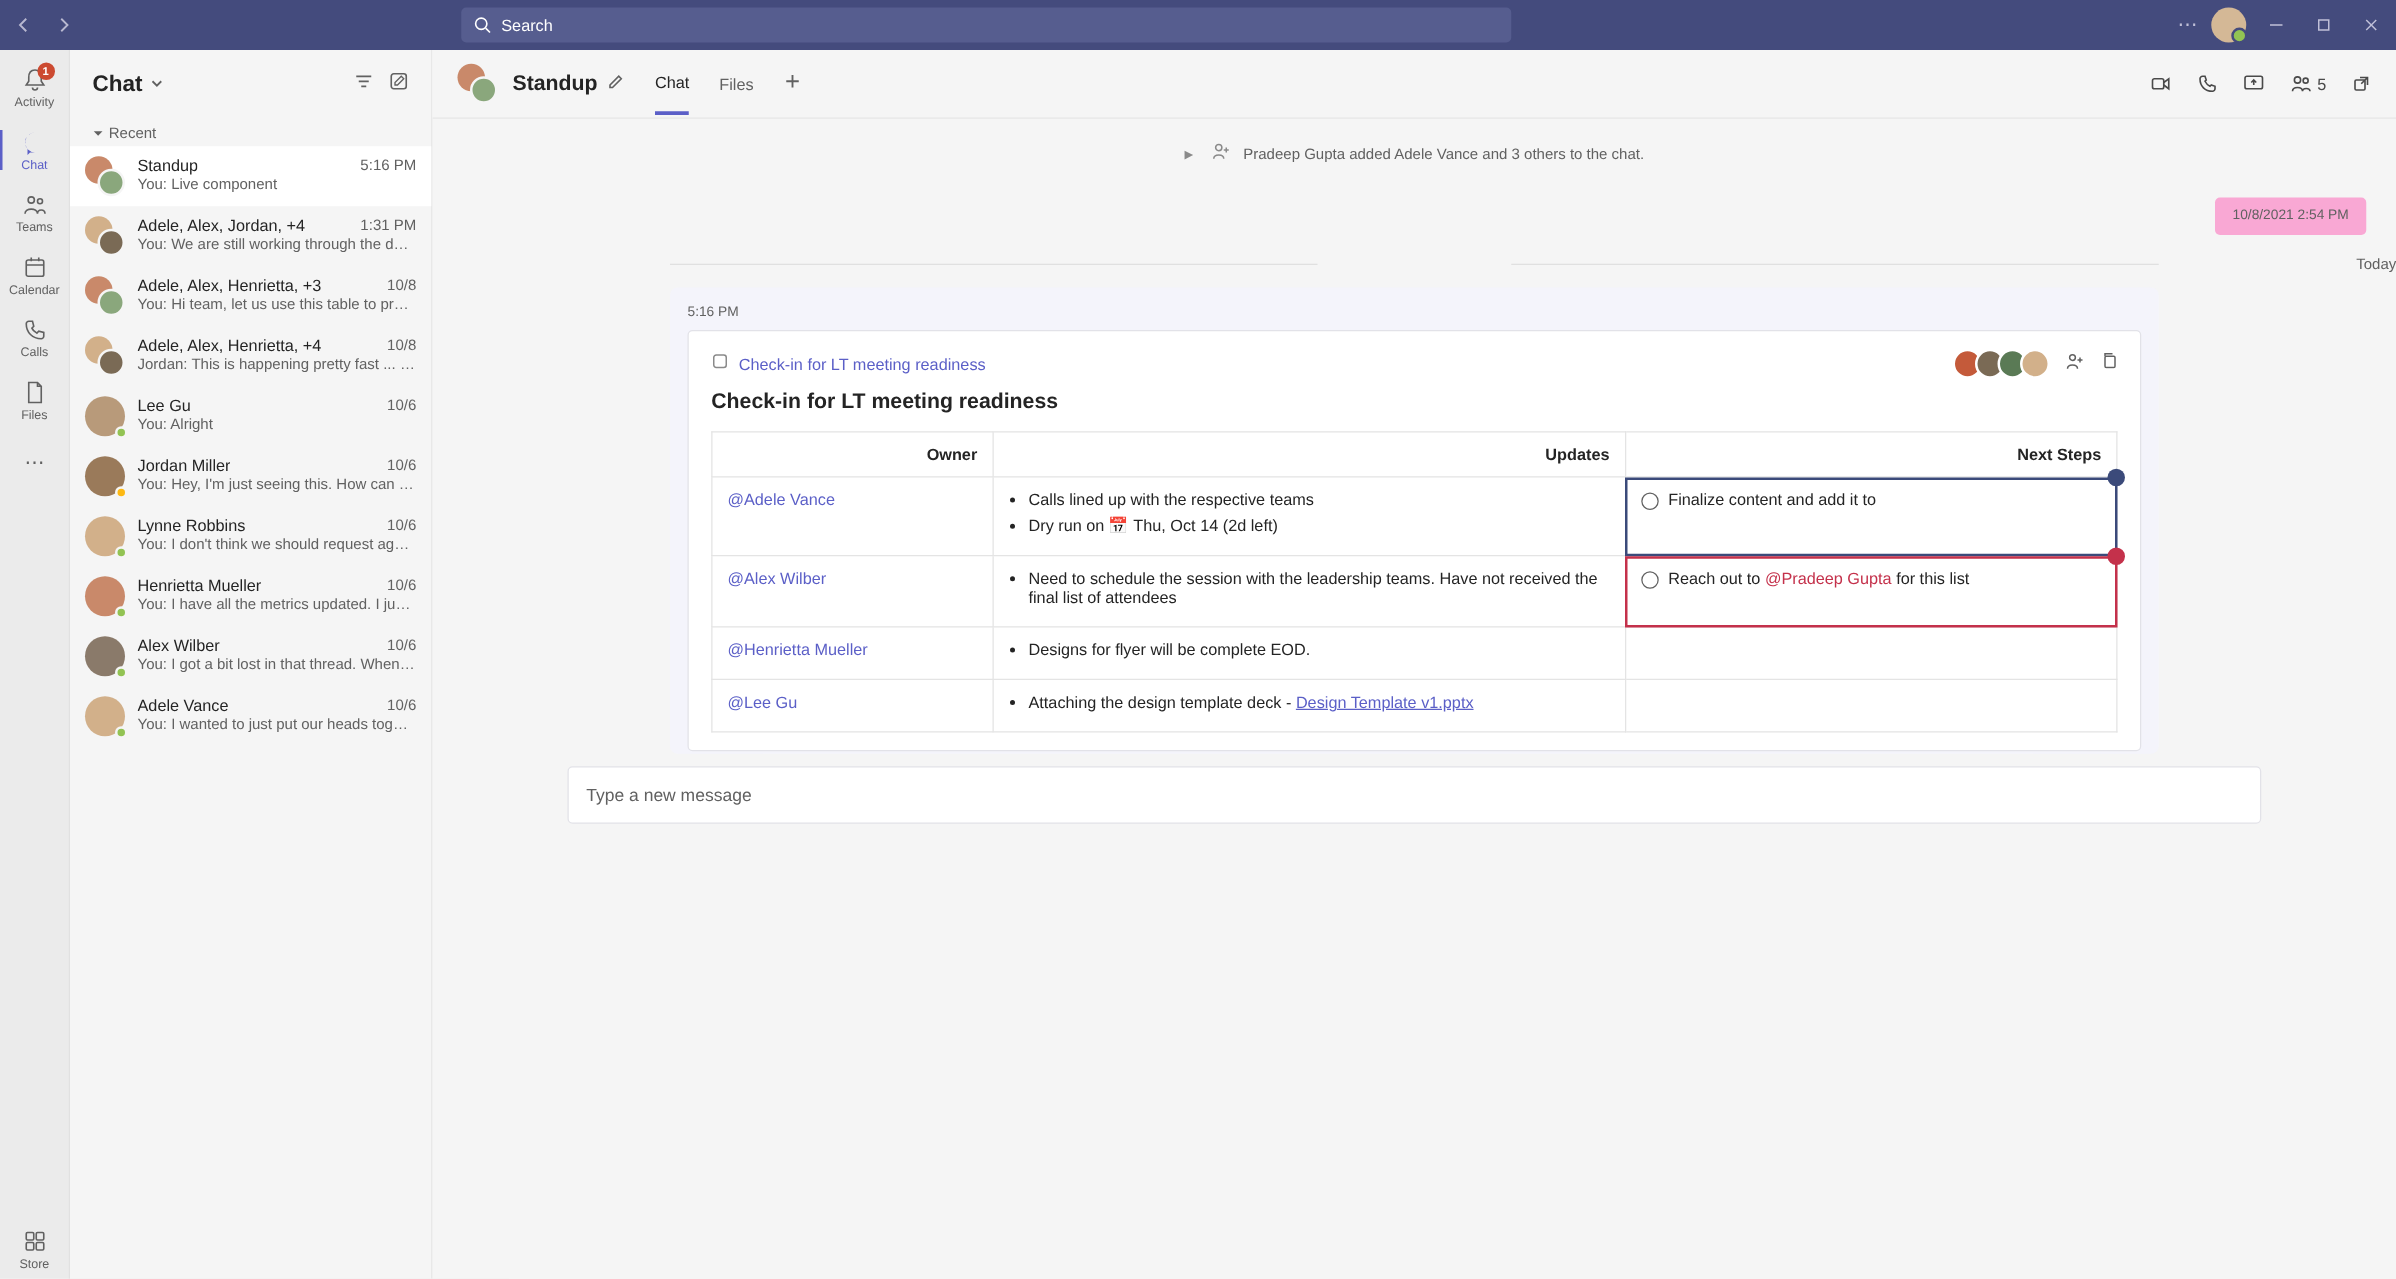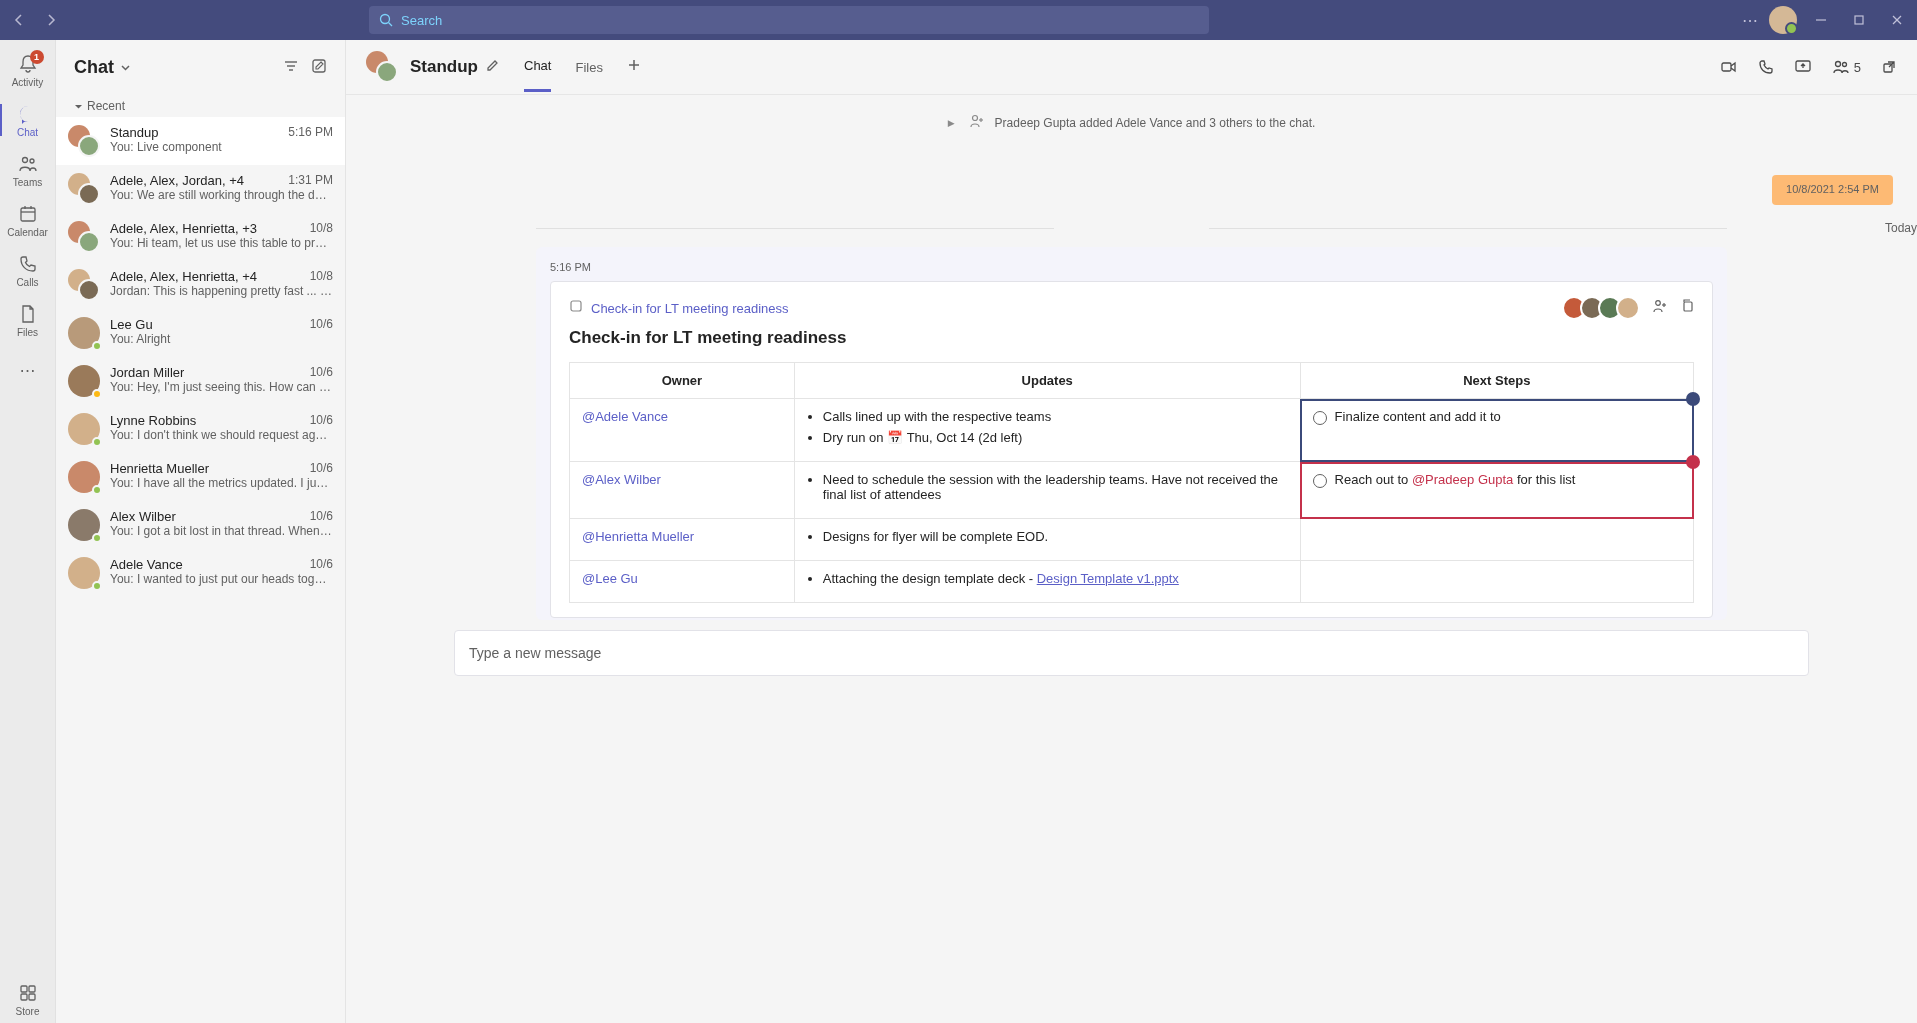--- a/index.html
+++ b/index.html
@@ -3,21 +3,21 @@
 <meta charset="utf-8">
 <style>
   * { margin:0; padding:0; box-sizing:border-box; font-family:"Segoe UI",Arial,sans-serif; }
   body { width:1917px; height:1023px; background:#f0f0f0; overflow:hidden; }
 
   
   .titlebar { height:40px; background:#444b7d; display:flex; align-items:center; padding:0 6px; }
   .nav-arrows { display:flex; gap:6px; }
   .nav-btn { width:26px; height:26px; border-radius:3px; display:flex; align-items:center; justify-content:center; color:#b8b8d0; cursor:pointer; }
   .search-wrap { flex:none; margin-left:305px; width:840px; }
-  .search { height:28px; background:#565d8f; border-radius:4px; display:flex; align-items:center; padding:0 10px; color:#7dd3fc; font-size:13px; width:100%; }
+  .search { height:28px; background:#565d8f; border-radius:4px; display:flex; align-items:center; padding:0 10px; color:#ffffff; font-size:13px; width:100%; }
   .search svg { margin-right:8px; }
   .titlebar-spacer { flex:1; }
   .titlebar-right { display:flex; align-items:center; gap:10px; }
   .avatar-small { width:28px; height:28px; border-radius:50%; background:#d4b896; position:relative; overflow:visible; }
   .avatar-small::after { content:""; position:absolute; bottom:-1px; right:-1px; width:9px; height:9px; border-radius:50%; background:#92c353; border:2px solid #444b7d; }
   .win-btn { width:28px; height:26px; display:flex; align-items:center; justify-content:center; color:#c0c0d8; cursor:pointer; }
   .more-btn { color:#c0c0d8; font-size:16px; letter-spacing:1px; }
 
   
   .app { display:flex; height:calc(1023px - 40px); }
@@ -70,21 +70,21 @@
   .head-actions { display:flex; gap:20px; align-items:center; color:#4a4a4a; }
   .head-btn { cursor:pointer; display:flex; align-items:center; gap:4px; font-size:13px; }
 
   .conv-body { flex:1; overflow:auto; padding:0 0 14px; }
 
   .sysline { display:flex; align-items:center; justify-content:center; font-size:12px; color:#616161; padding:18px 0; gap:10px; }
   .sysline .ppl-icon { color:#8a8a8a; }
   .sys-arrow { color:#8a8a8a; font-size:9px; margin-right:4px; }
 
   .msg-out { display:flex; justify-content:flex-end; padding:8px 24px; }
-  .msg-out .bubble { background:#fdba74; border-radius:4px; padding:8px 14px; max-width:560px;margin-top:17px; }
+  .msg-out .bubble { background:#f9a8d4; border-radius:4px; padding:8px 14px; max-width:560px; }
   .msg-stamp { font-size:11px; color:#616161; margin-bottom:2px; }
   .msg-text { font-size:14px; color:#242424; }
 
   .sysline2 { display:flex; align-items:center; font-size:12px; color:#616161; padding:14px 24px 14px 200px; gap:10px; }
   .pencil-ic { color:#8a8a8a; }
 
   .today { text-align:right; font-size:12px; color:#616161; padding:8px 0; position:relative; }
   .today::before, .today::after { content:""; height:1px; background:#e0e0e0; position:absolute; top:50%; width:33%; }
   .today::before { left:190px; }
   .today::after { right:190px; }
@@ -101,21 +101,21 @@
   .card-people .pp { width:24px; height:24px; border-radius:50%; border:2px solid #fff; margin-left:-6px; }
   .pp1 { background:#c45a3a; }
   .pp2 { background:#7a6a55; }
   .pp3 { background:#5a7a55; }
   .pp4 { background:#d2b08a; }
   .card-actions { display:flex; gap:12px; margin-left:12px; color:#616161; }
 
   .card-title { font-size:17px; font-weight:700; margin:6px 0 14px; color:#242424; }
 
   table { width:100%; border-collapse:collapse; font-size:13px; }
-  th { text-align:center; font-weight:600; color:#242424; padding:10px 12px; border:1px solid #e4e4e4; }
+  th { text-align:right; font-weight:600; color:#242424; padding:10px 12px; border:1px solid #e4e4e4; }
   td { vertical-align:top; padding:10px 12px; border:1px solid #e4e4e4; color:#242424; }
   .mention { color:#5b5fc7; }
   .mention.warm { color:#c4314b; }
   ul.upd { list-style:disc; padding-left:16px; }
   ul.upd li { margin-bottom:6px; }
   .checkrow { display:flex; gap:8px; align-items:flex-start; }
   .chk { width:14px; height:14px; border:1.5px solid #616161; border-radius:50%; margin-top:2px; flex-shrink:0; }
   .file-link { color:#5b5fc7; text-decoration:underline; }
 
   td.focus1 { outline:2px solid #3b4a7a; outline-offset:-2px; position:relative; }

